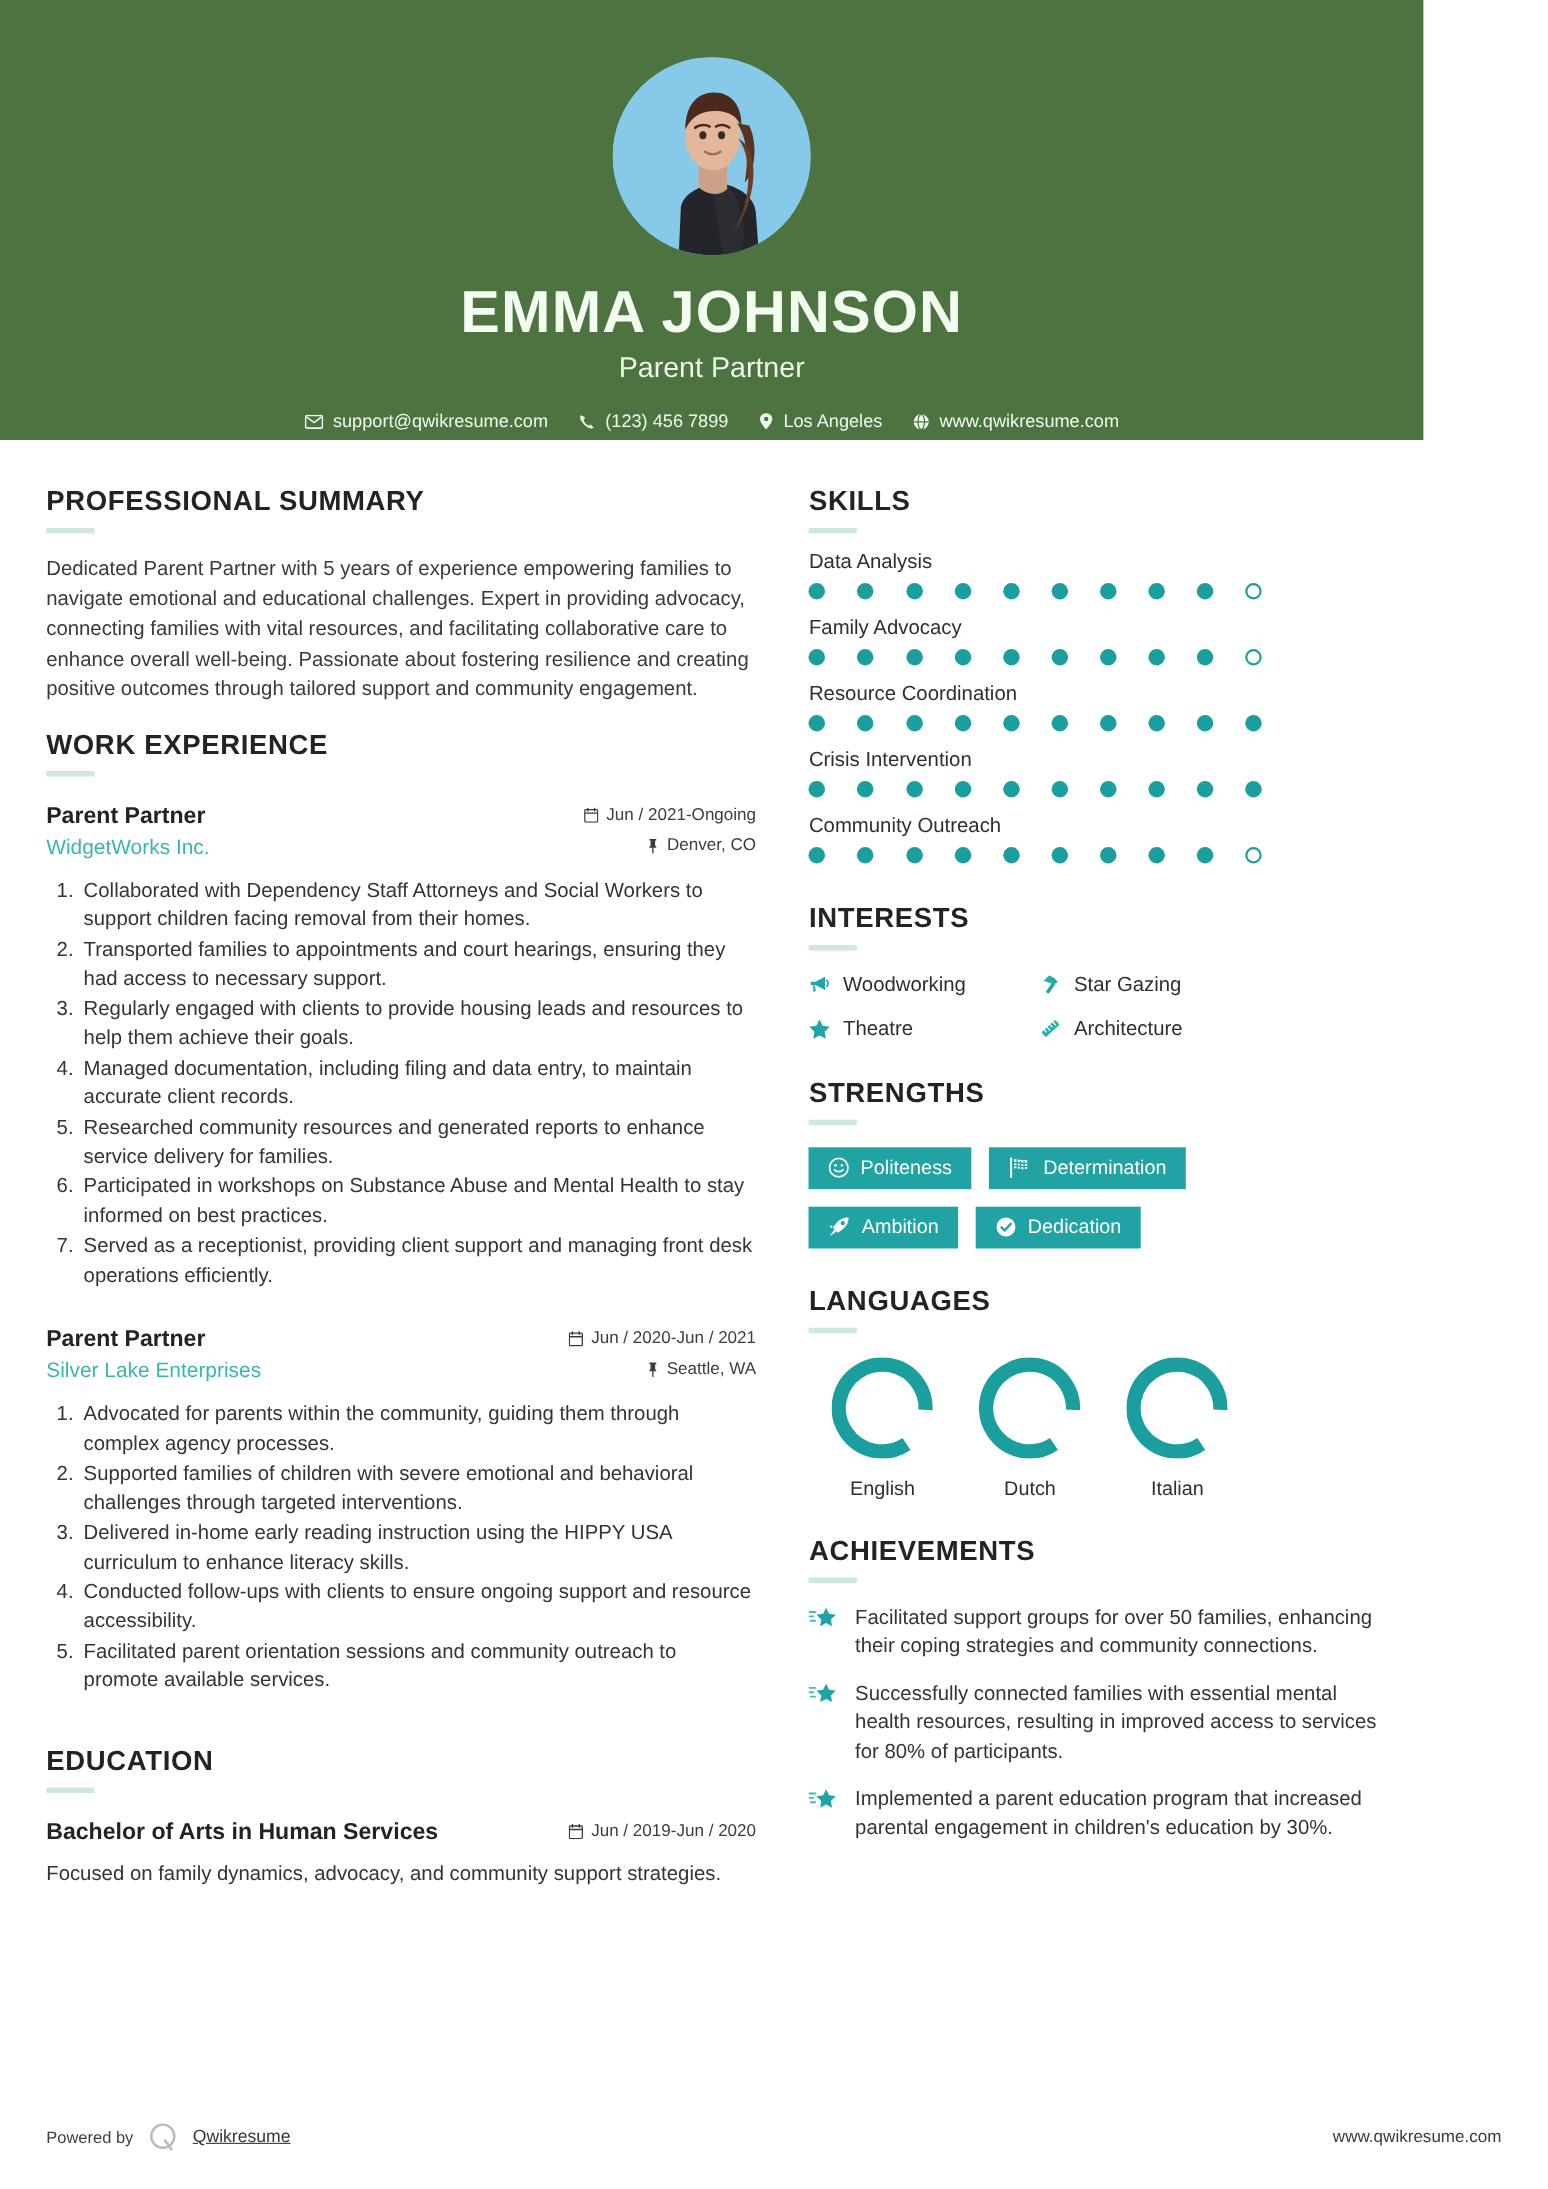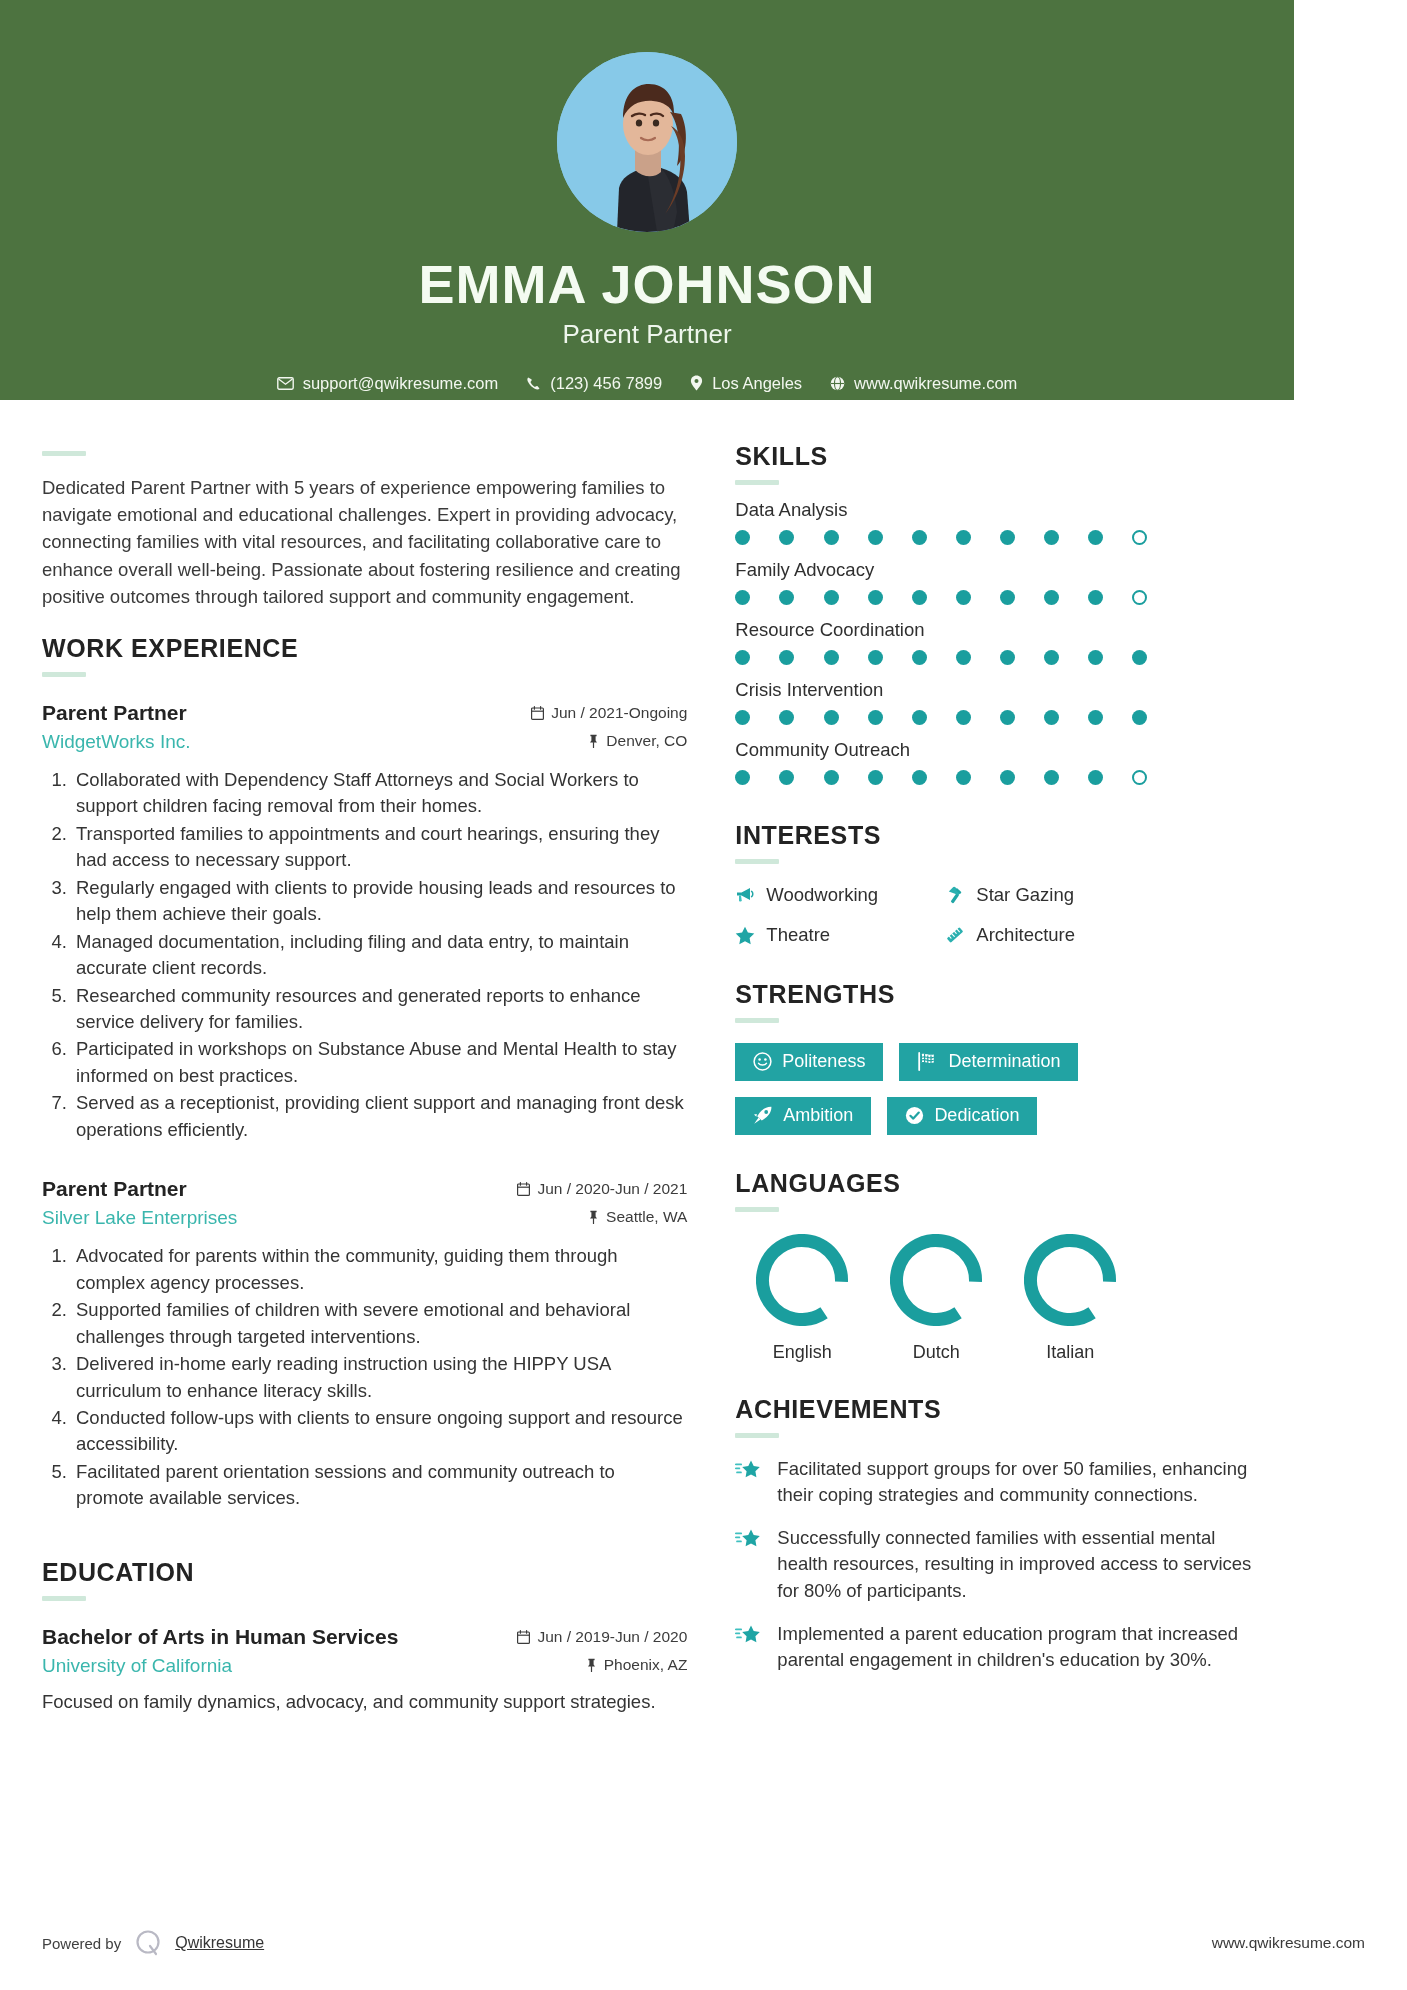--- a/index.html
+++ b/index.html
@@ -181,20 +181,21 @@
         <span>www.qwikresume.com</span>
       </span>
     </div>
   </div>
 
   <div class="body">
 
     <div class="col-left">
 
       <div class="sec">
+        <h2 class="sec-title">PROFESSIONAL SUMMARY</h2>
         <div class="sec-rule"></div>
         <p class="summary">Dedicated Parent Partner with 5 years of experience empowering families to navigate emotional and educational challenges. Expert in providing advocacy, connecting families with vital resources, and facilitating collaborative care to enhance overall well-being. Passionate about fostering resilience and creating positive outcomes through tailored support and community engagement.</p>
       </div>
 
       <div class="sec-gap"></div>
 
       <div class="sec">
         <h2 class="sec-title">WORK EXPERIENCE</h2>
         <div class="sec-rule"></div>
 
@@ -282,32 +283,20 @@
             <div class="job-title">Bachelor of Arts in Human Services</div>
             <div class="meta">
               <span>
                 <svg width="13" height="14" viewBox="0 0 13 14">
                     <rect x="0.6" y="2" width="11.8" height="11.4" rx="1" fill="none" stroke="#3c3c3c" stroke-width="1.2"></rect>
                     <path d="M0.6 5.2 H12.4" stroke="#3c3c3c" stroke-width="1.2"></path>
                     <path d="M3.4 0.6 V3.2 M9.6 0.6 V3.2" stroke="#3c3c3c" stroke-width="1.2" stroke-linecap="round"></path>
                   </svg>
               </span>
               <span>Jun / 2019-Jun / 2020</span>
-            </div>
-          </div>
-          <div class="job-row">
-            <div class="job-org">University of California</div>
-            <div class="meta">
-              <span>
-                <svg width="11" height="14" viewBox="0 0 11 14">
-                    <path d="M5.5 13.6 L5.5 8.6" stroke="#3c3c3c" stroke-width="1.2" stroke-linecap="round"></path>
-                    <path d="M2 8.6 H9 L7.6 6.6 V2.2 H8.6 V0.7 H2.4 V2.2 H3.4 V6.6 Z" fill="#3c3c3c"></path>
-                  </svg>
-              </span>
-              <span>Phoenix, AZ</span>
             </div>
           </div>
           <div class="edu-note">Focused on family dynamics, advocacy, and community support strategies.</div>
         </div>
       </div>
     </div>
 
     <div class="col-right">
 
       <div class="sec">

